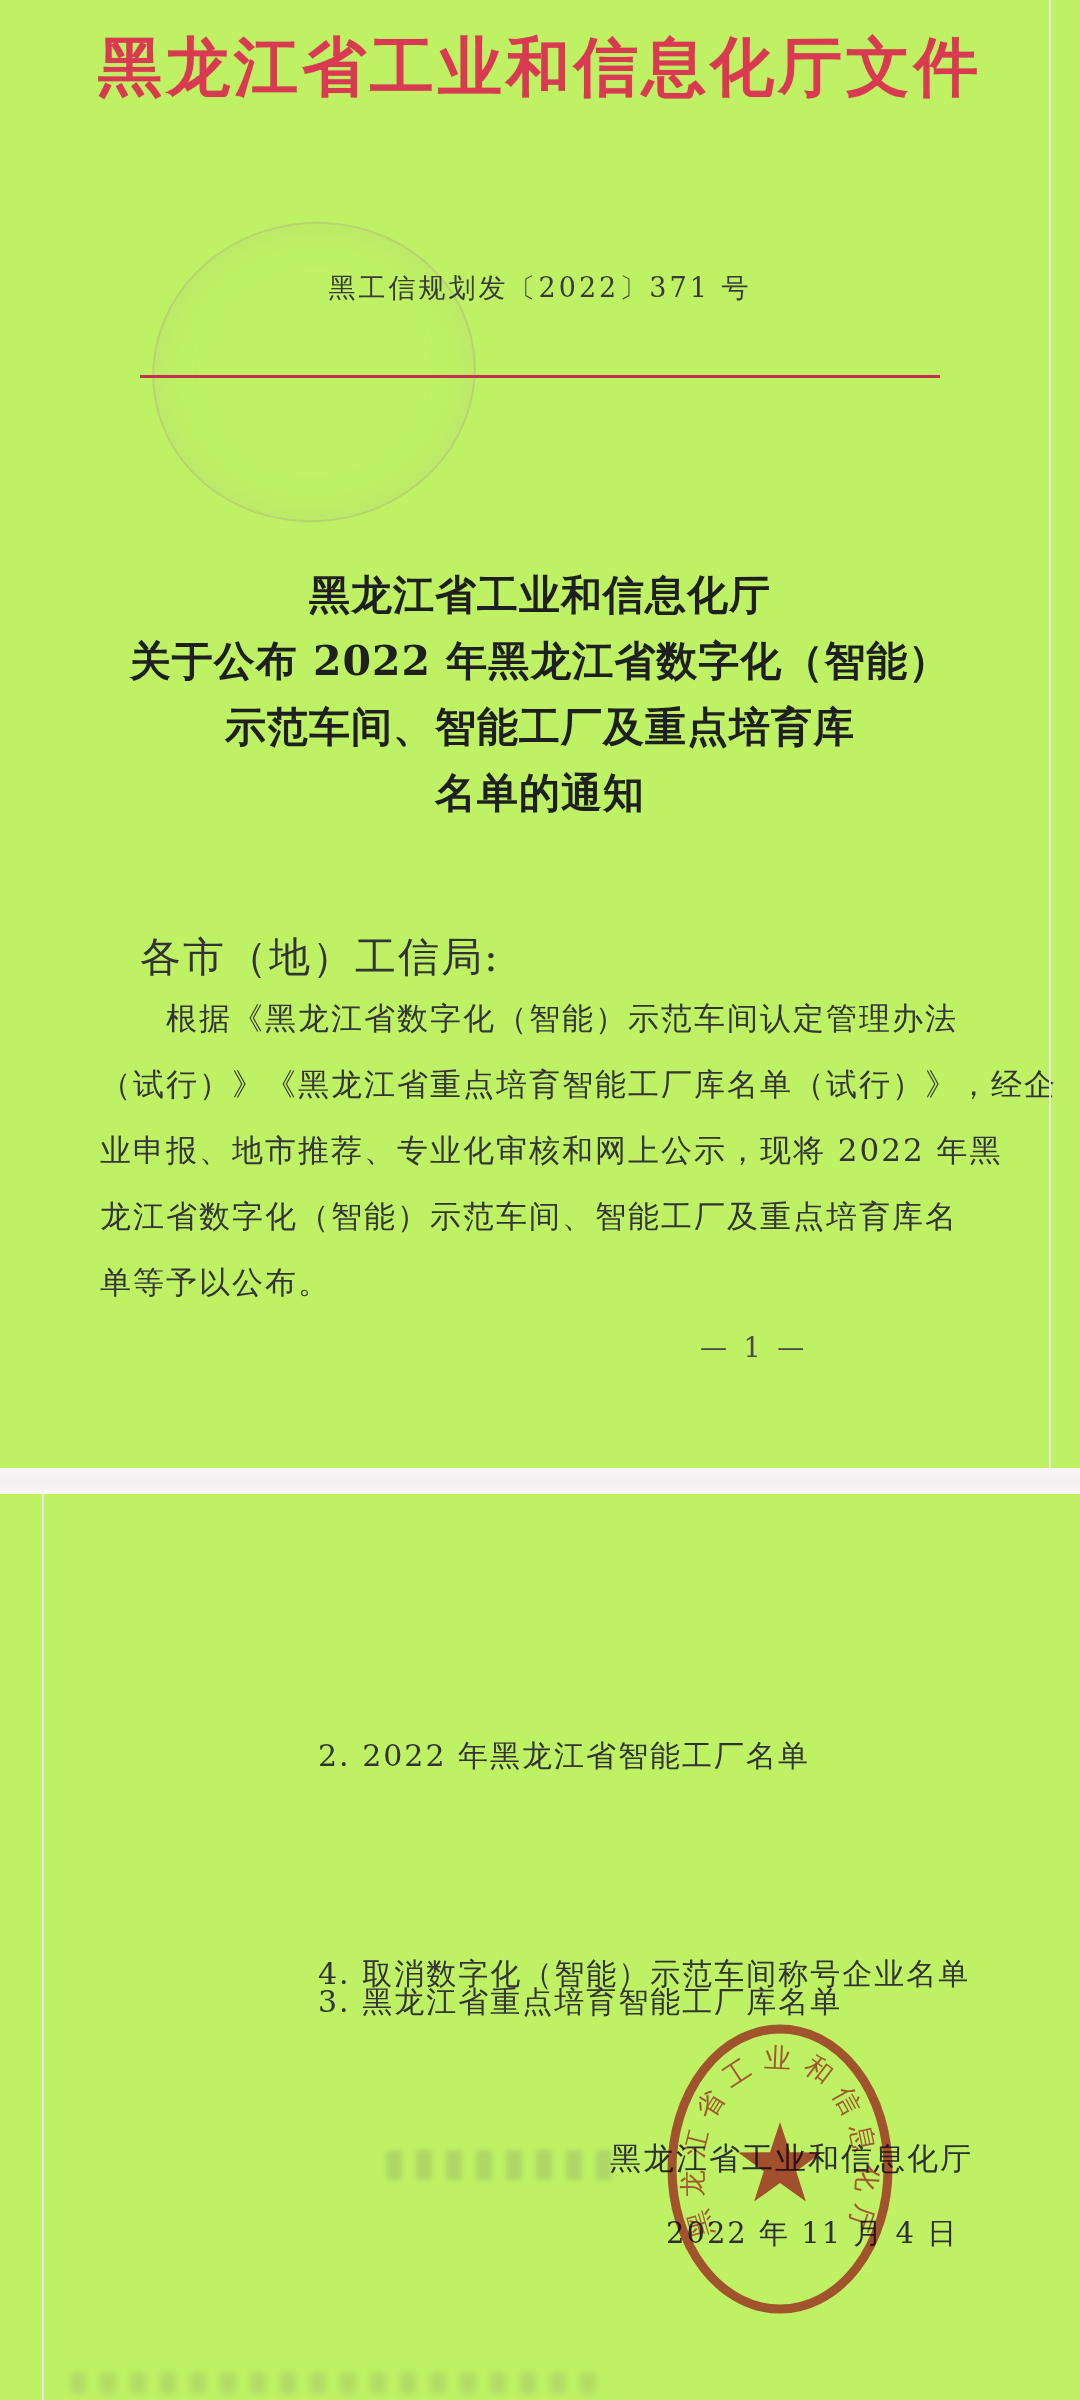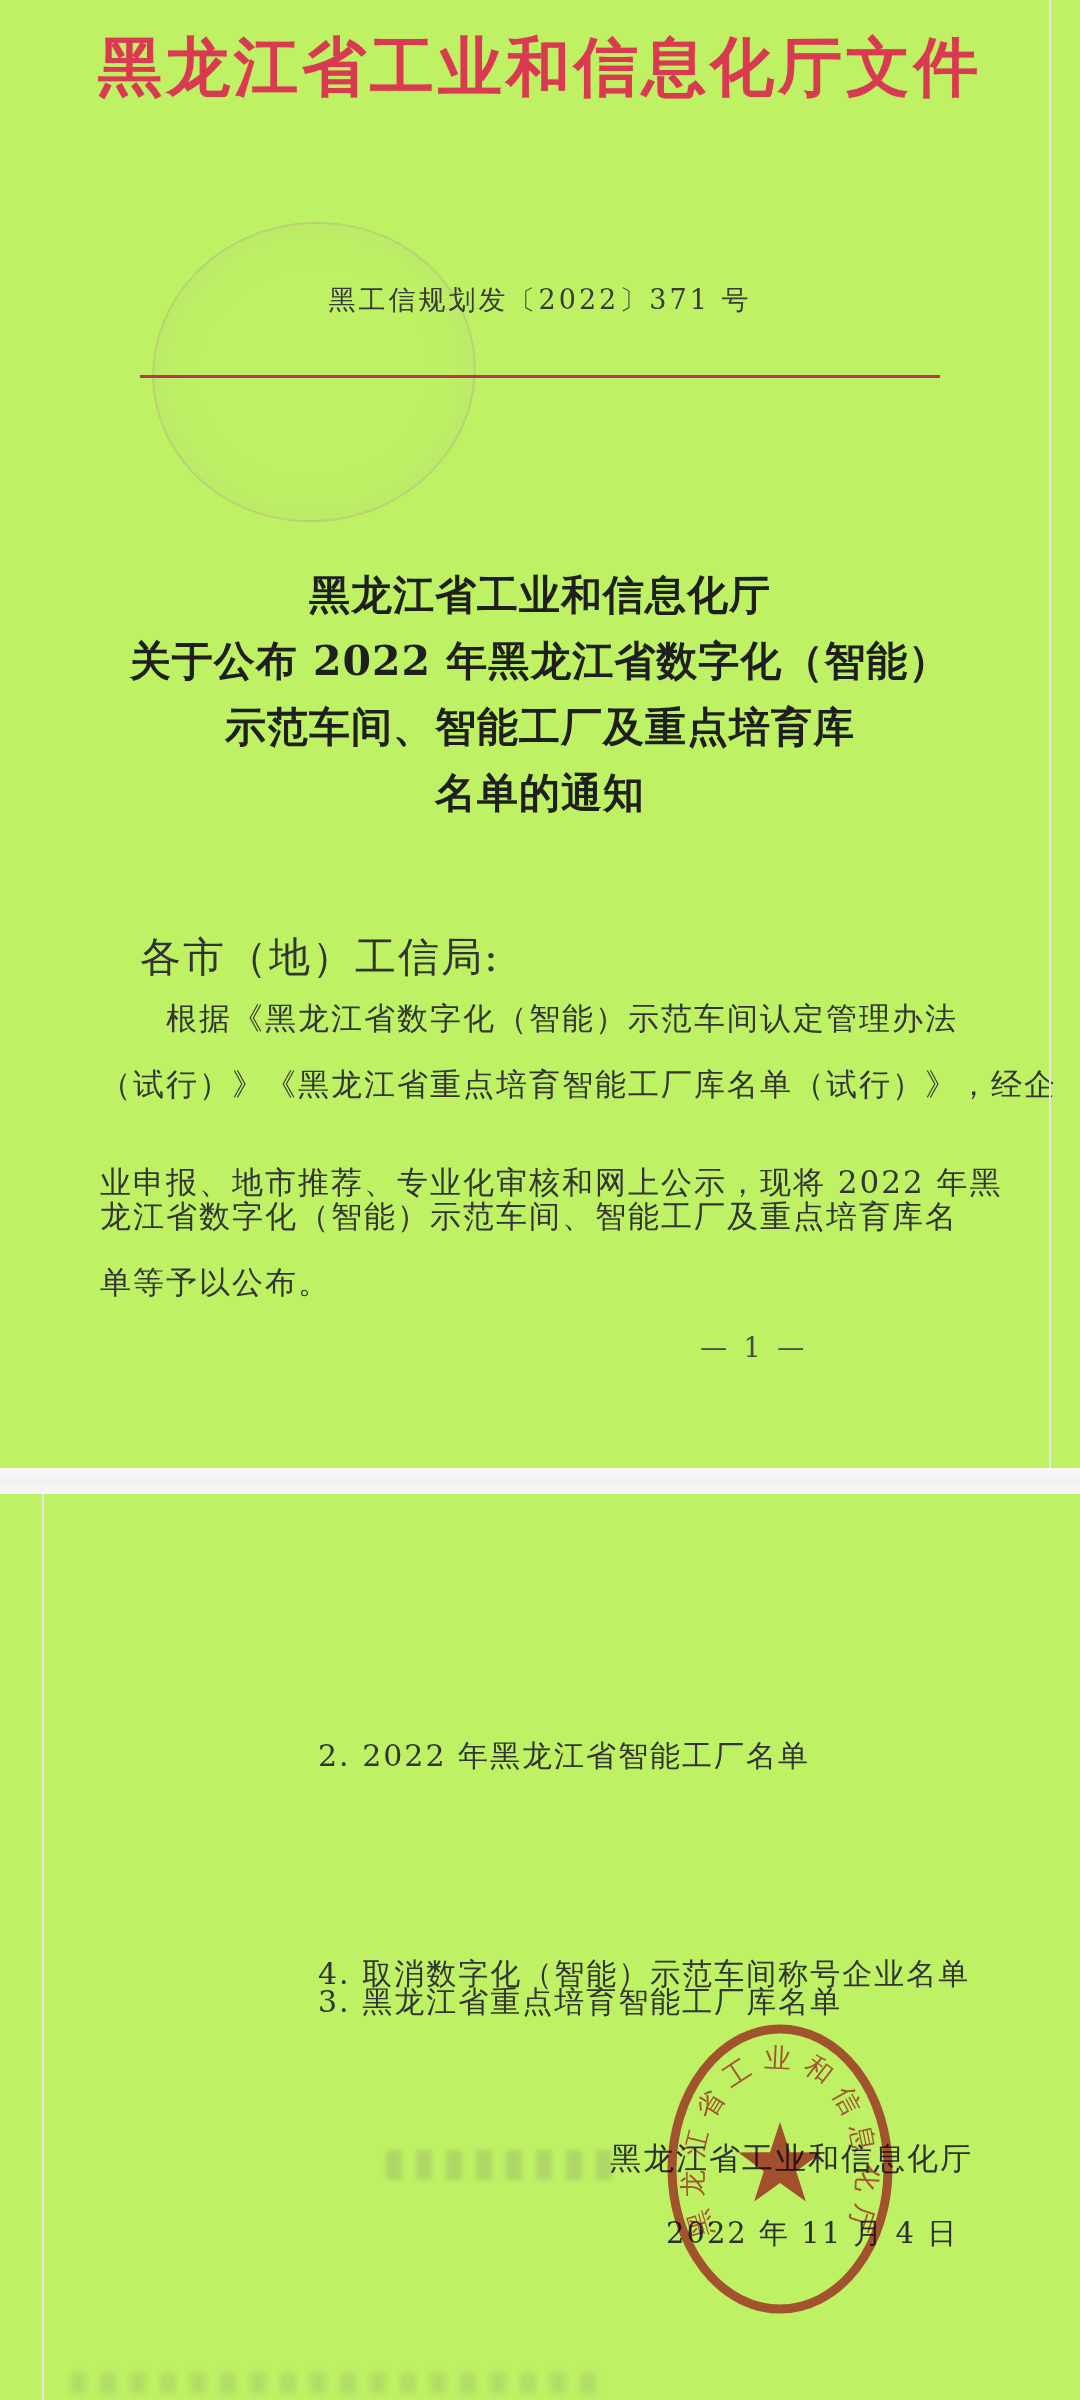--- a/index.html
+++ b/index.html
@@ -15,41 +15,41 @@
     font-size:64px;font-weight:700;letter-spacing:4px;color:#d93a51;
     text-shadow:0 0 1px rgba(217,58,81,.4);
   }
   .ghost-seal{
     position:absolute;left:152px;top:222px;width:320px;height:296px;
     border:2px solid rgba(168,146,150,.32);border-radius:50%;
     transform:rotate(-8deg);
     box-shadow:inset 0 0 46px rgba(178,158,160,.14);
   }
   .doc-number{
-    position:absolute;top:282px;left:0;width:100%;text-align:center;
+    position:absolute;top:270px;left:0;width:100%;text-align:center;
     font-size:27px;letter-spacing:3px;color:#3a3a3a;
   }
   .red-line{
     position:absolute;top:375px;left:140px;width:800px;height:3px;
     background:#bf3350;
   }
   .title-block{
     position:absolute;top:562px;left:40px;width:1000px;text-align:center;
     font-size:41px;font-weight:700;line-height:66px;color:#1f1f1f;letter-spacing:1px;
   }
   .salutation{
     position:absolute;top:930px;left:140px;font-size:41px;letter-spacing:2px;color:#333;
   }
   .body-line{
     position:absolute;left:100px;width:890px;font-size:31px;letter-spacing:2px;
     color:#343434;white-space:nowrap;
   }
   .bl0{top:998px;padding-left:66px;}
   .bl1{top:1064px;}
-  .bl2{top:1130px;margin-top:32px;}
+  .bl2{top:1130px;}
   .bl3{top:1196px;}
   .bl4{top:1262px;}
   .page-number{
     position:absolute;top:1332px;left:700px;font-size:27px;letter-spacing:4px;color:#4a4a4a;
   }
   
   .p1-right-edge{position:absolute;left:1049px;top:0;width:2px;height:1470px;background:#e9e4e4;}
   .page-gap{position:absolute;left:0;top:1468px;width:100%;height:26px;
     background:linear-gradient(#f8f6f6,#f2f0f0 55%,#f8f6f6);}
   .p2-left-edge{position:absolute;left:42px;top:1494px;width:2px;height:906px;background:#eae5e5;}

